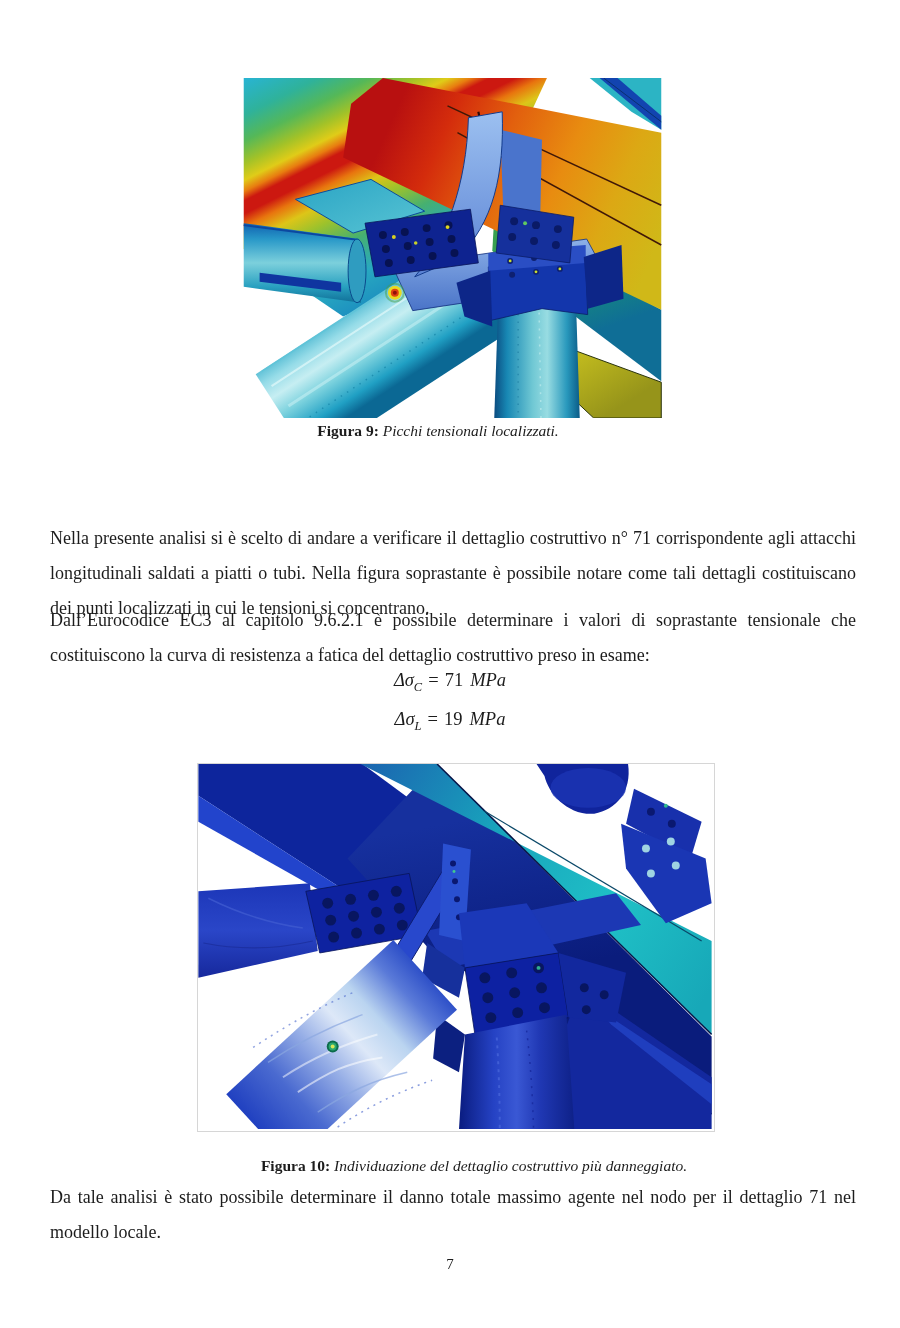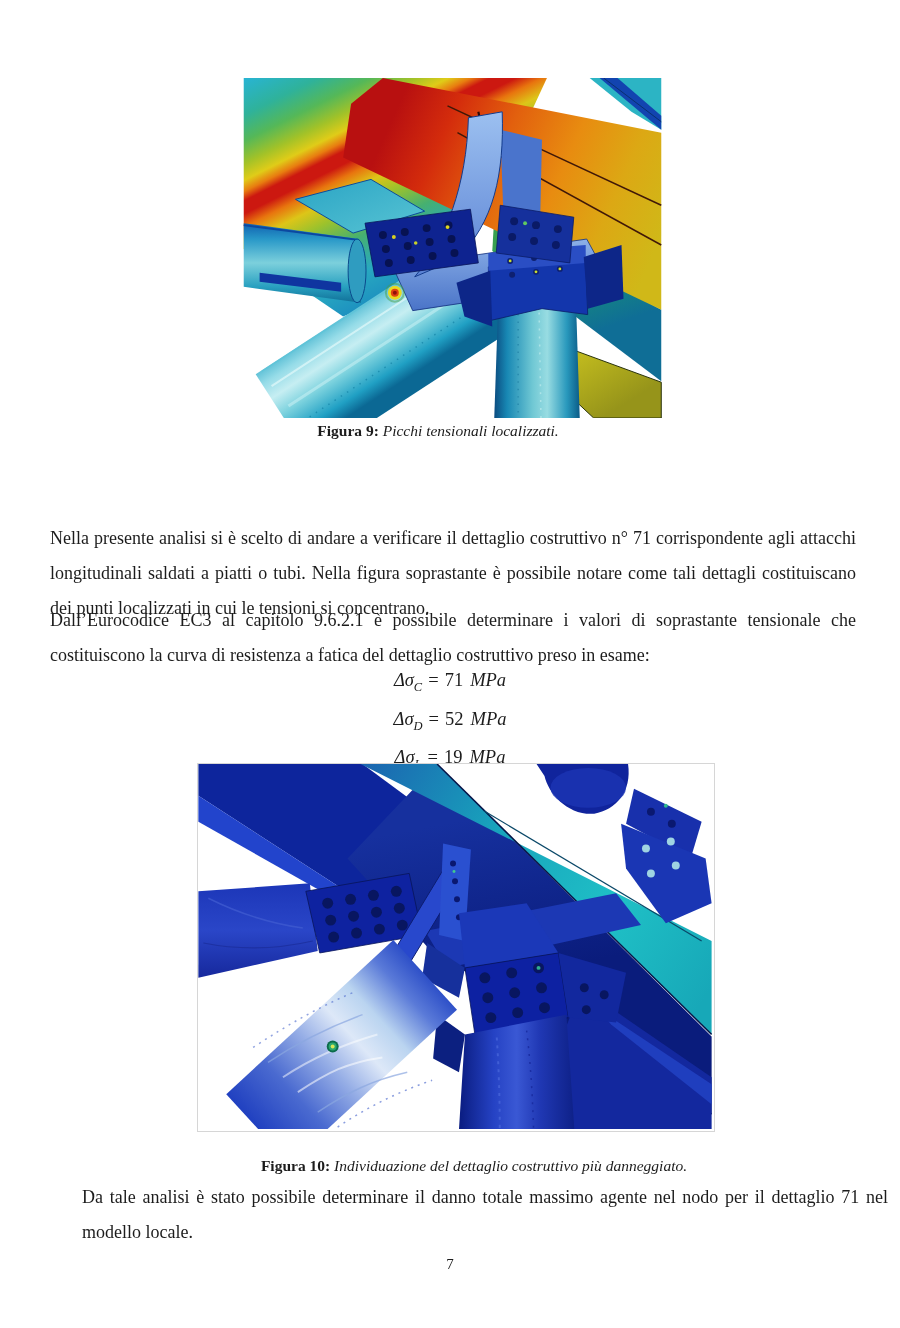--- a/index.html
+++ b/index.html
@@ -233,23 +233,20 @@
 
 <p class="para" style="top:485px;margin-top:36px;">Nella presente analisi si è scelto di andare a verificare il dettaglio costruttivo n° 71 corrispondente agli attacchi longitudinali saldati a piatti o tubi. Nella figura soprastante è possibile notare come tali dettagli costituiscano dei punti localizzati in cui le tensioni si concentrano.</p>
 
 <p class="para" style="top:585px;">Dall’Eurocodice EC3 al capitolo 9.6.2.1 è possibile determinare i valori di soprastante tensionale che costituiscono la curva di resistenza a fatica del dettaglio costruttivo preso in esame:</p>
 
 <div class="formulas">
   <div class="formula-line">
     <span class="f-sym">Δσ</span><sub class="f-sub">C</sub><span class="f-eq">=</span><span class="f-val">71</span><span class="f-unit">MPa</span>
   </div>
   <div class="formula-line">
-    <span class="f-sym">Δσ</span><sub class="f-sub">D</sub><span class="f-eq">=</span><span class="f-val">52</span><span class="f-unit">MPa</span>
-  </div>
-  <div class="formula-line">
     <span class="f-sym">Δσ</span><sub class="f-sub">L</sub><span class="f-eq">=</span><span class="f-val">19</span><span class="f-unit">MPa</span>
   </div>
 </div>
 
 <div class="fig" id="fig10wrap" style="left:197px;top:763px;width:516px;height:367px;">
   <svg width="514" height="365" viewBox="0 0 516 367">
     <defs>
       <linearGradient id="teal10" gradientUnits="userSpaceOnUse" x1="163" y1="0" x2="516" y2="225">
         <stop offset="0" stop-color="#1b64b0"></stop>
           <stop offset="0.35" stop-color="#18a2bc"></stop>
@@ -400,15 +397,15 @@
       <circle cx="135" cy="284" r="2" fill="#d8e858"></circle>
     </g>
   </svg>
 </div>
 
 <div class="caption" style="top:1156px;margin-left:36px;">
   <span class="cap-label">Figura 10:</span>
   <span class="cap-text">Individuazione del dettaglio costruttivo più danneggiato.</span>
 </div>
 
-<p class="para" style="top:1162px;margin-left:32px;">Da tale analisi è stato possibile determinare il danno totale massimo agente nel nodo per il dettaglio 71 nel modello locale.</p>
+<p class="para" style="top:1162px;">Da tale analisi è stato possibile determinare il danno totale massimo agente nel nodo per il dettaglio 71 nel modello locale.</p>
 
 <div class="pagenum">7</div>
 
 </body></html>

